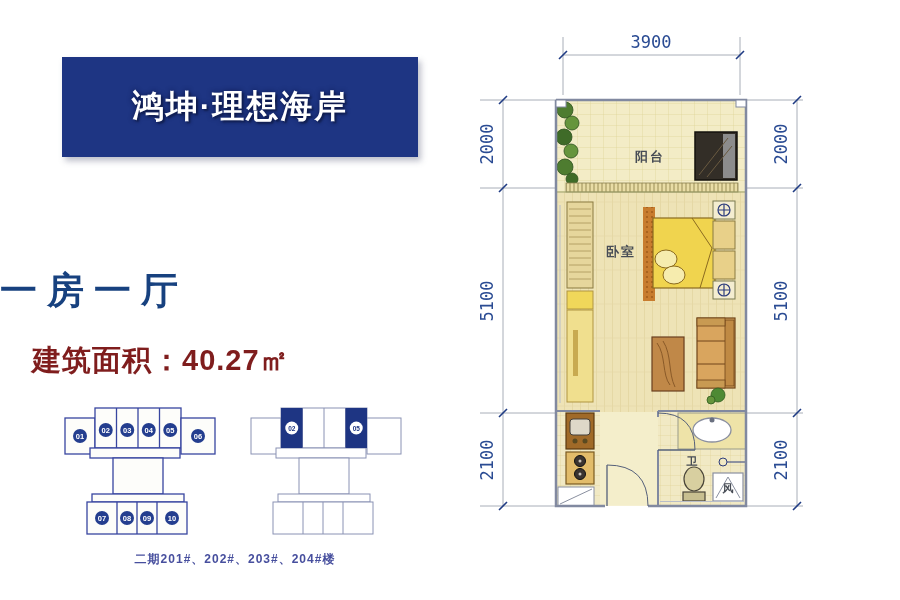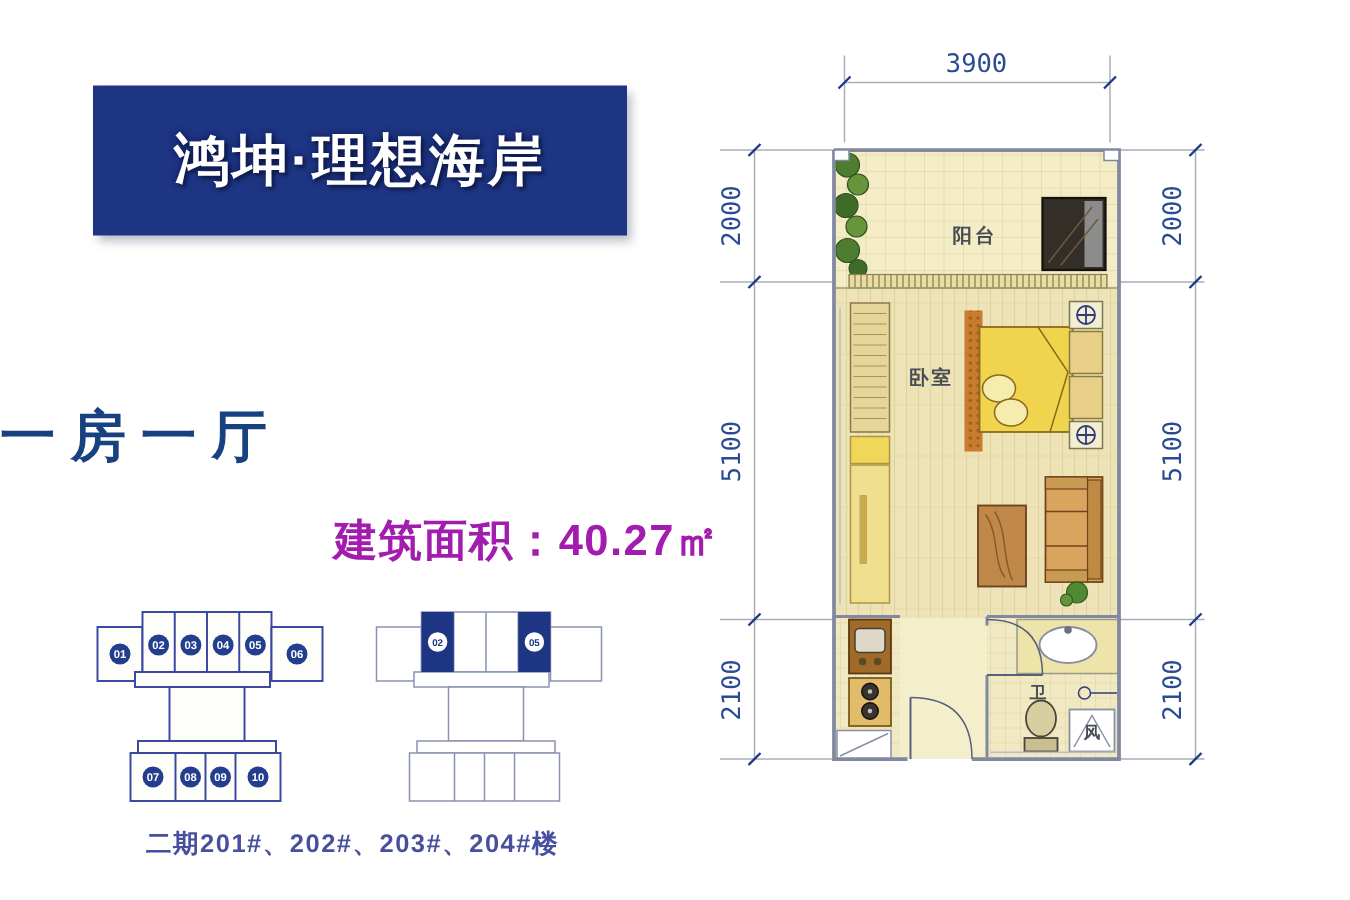--- a/index.html
+++ b/index.html
@@ -3,29 +3,29 @@
 <meta charset="utf-8">
 <style>
   html,body{margin:0;padding:0;background:#ffffff;}
   .page{position:relative;width:900px;height:600px;background:#ffffff;overflow:hidden;
         font-family:"Liberation Sans", sans-serif;}
   .abs{position:absolute;}
   
   .banner{left:62px;top:57px;width:356px;height:100px;background:#1e3583;
           display:flex;align-items:center;justify-content:center;
           box-shadow:3px 4px 6px rgba(110,115,140,.45);}
-  .banner span{color:#ffffff;font-size:37px;font-weight:bold;letter-spacing:2px;
+  .banner span{color:#ffffff;font-size:32px;font-weight:bold;letter-spacing:2px;
           text-shadow:0 0 5px rgba(10,20,70,.9),2px 2px 2px rgba(0,0,0,.35);white-space:nowrap;}
   .unit-type{left:0;top:184px;width:480px;text-align:center;font-size:51px;font-weight:bold;
           color:#1a4a8c;letter-spacing:3px;}
   .layout-desc{left:0;top:266px;width:480px;font-size:37px;font-weight:bold;
           color:#17417f;letter-spacing:10px;}
-  .area-line{left:0;top:341px;width:480px;text-align:right;font-size:29px;font-weight:bold;
-          color:#a21caf;letter-spacing:1px;}
-  .caption{left:0;top:551px;width:470px;text-align:center;font-size:17px;font-weight:bold;
+  .area-line{left:0;top:341px;width:480px;text-align:left;font-size:29px;font-weight:bold;
+          color:#7f1d1d;letter-spacing:1px;padding-left:32px;}
+  .caption{left:0;top:551px;width:470px;text-align:center;font-size:12px;font-weight:bold;
           color:#474f9e;letter-spacing:1px;}
   .diag-left{left:57px;top:398px;}
   .diag-right{left:243px;top:398px;}
   .floorplan{left:460px;top:15px;}
   svg text{font-family:"Liberation Sans", sans-serif;}
   .dimtxt{font-family:"DejaVu Sans Mono", monospace;font-size:17px;fill:#2a4b93;}
   .roomtxt{font-size:13px;fill:#474c55;font-weight:bold;letter-spacing:2px;}
   .smalltxt{font-size:11px;fill:#474c55;font-weight:bold;}
   .unitnum{font-size:7.5px;fill:#ffffff;font-weight:bold;}
   .unitnum-hl{font-size:6.5px;fill:#1e3583;font-weight:bold;}

